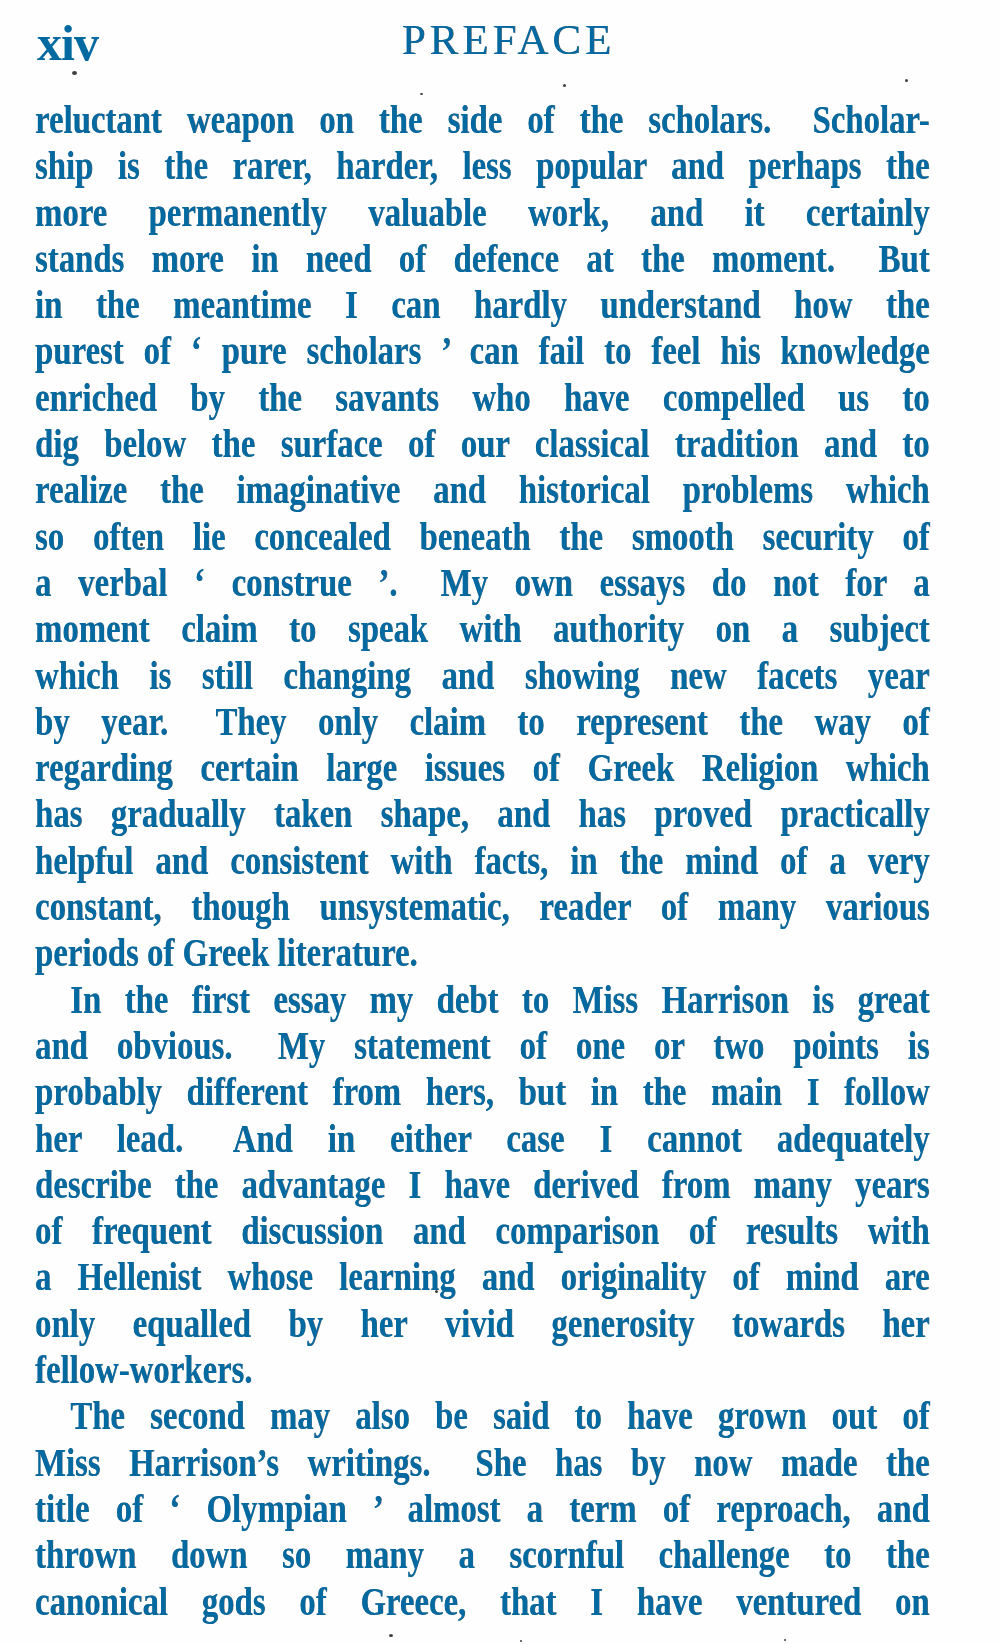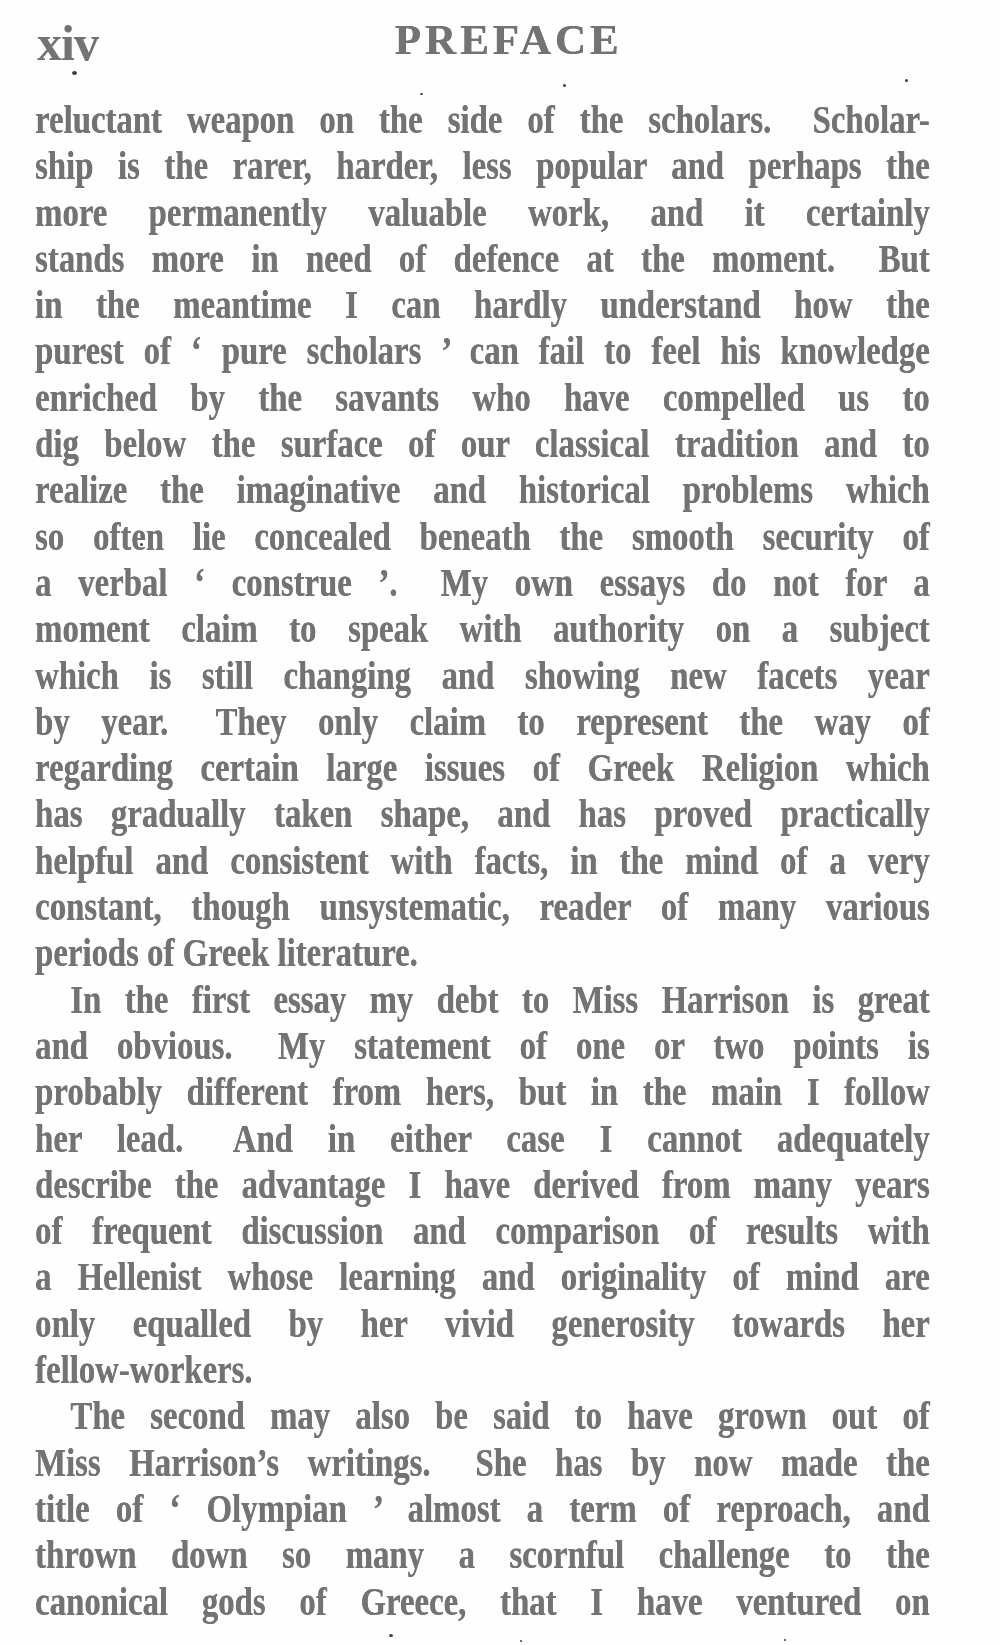--- a/index.html
+++ b/index.html
@@ -7,21 +7,21 @@
     padding: 0;
     background: #ffffff;
   }
   .page {
     position: relative;
     width: 1000px;
     height: 1645px;
     background: #fefefe;
     overflow: hidden;
     font-family: "Liberation Serif", "DejaVu Serif", serif;
-    color: #737373;
+    color: #0369a1;
   }
   .header-row {
     position: absolute;
     top: 14px;
     left: 35px;
     width: 895px;
     height: 52px;
   }
   .page-number {
     position: absolute;
@@ -29,21 +29,21 @@
     top: 4px;
     font-size: 50px;
     line-height: 1;
     font-weight: 700;
     letter-spacing: -1px;
   }
   .page-title {
     text-align: center;
     font-size: 43px;
     line-height: 52px;
-    font-weight: 700;
+    font-weight: 400;
     letter-spacing: 4px;
     transform: translateX(26px);
     text-shadow: 0.5px 0.4px 0 rgba(0,0,0,0.6);
   }
   .body-text {
     position: absolute;
     top: 97px;
     left: 35px;
     width: 1065px;            
     transform: scaleX(0.84);  

